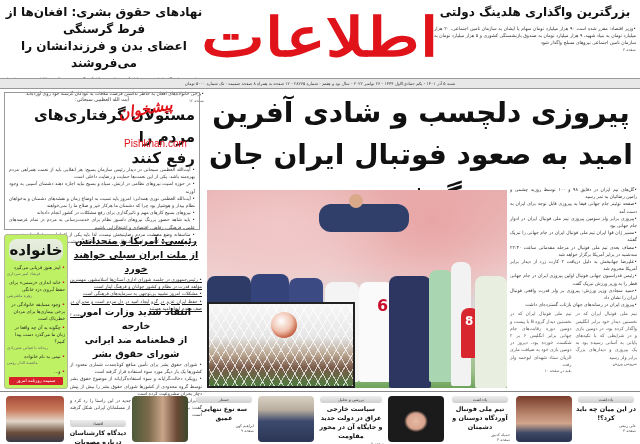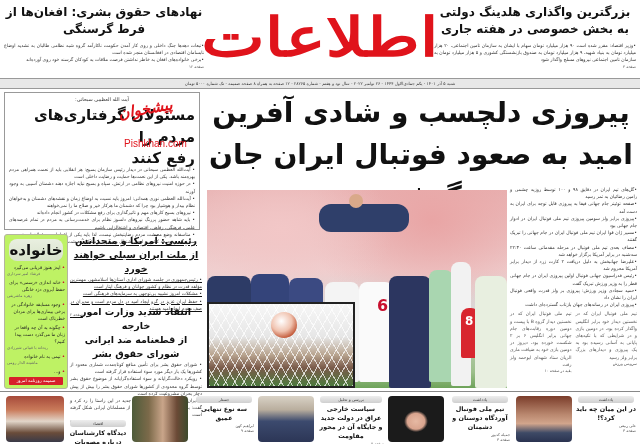--- a/index.html
+++ b/index.html
@@ -72,30 +72,30 @@
 </style>
 </head>
 <body>
 
 <div id="masthead" class="abs">
   <span class="logo">اطلاعات</span>
 </div>
 
 <div id="top-left" class="abs">
   <div class="top-title">نهادهای حقوق بشری: افغان‌ها از فرط گرسنگی</div>
+  <div class="top-title">اعضای بدن و فرزندانشان را می‌فروشند</div>
   <div class="top-body">
     <div class="body-text">•تبعات دهه‌ها جنگ داخلی و روی کار آمدن حکومت ناکارآمد گروه شبه نظامی طالبان به تشدید اوضاع نابسامان اقتصادی در افغانستان منجر شده است</div>
     <div class="body-text">•برخی خانواده‌های افغان به خاطر نداشتن فرصت ملاقات به کودکان گرسنه خود روی آورده‌اند</div>
     <div class="ref">صفحه ۱۲</div>
   </div>
 </div>
 
 <div id="top-right" class="abs">
   <div class="top-title">بزرگترین واگذاری هلدینگ دولتی</div>
-  <div class="top-title">به بخش خصوصی در هفته جاری</div>
   <div class="top-body">
     <div class="body-text">•وزیر اقتصاد: مقرر شده است ۹۰ هزار میلیارد تومان سهام با ایشان به سازمان تامین اجتماعی، ۲۰ هزار میلیارد تومان به بنیاد شهید، ۹ هزار میلیارد تومان به صندوق بازنشستگی کشوری و ۵ هزار میلیارد تومان به سازمان تامین اجتماعی نیروهای مسلح واگذار شود</div>
     <div class="ref">صفحه ۴</div>
   </div>
 </div>
 
 <div id="dateline" class="abs">شنبه ۵ آذر ۱۴۰۱ - یکم جمادی‌الاول ۱۴۴۴ - ۲۶ نوامبر ۲۰۲۲ - سال نود و هفتم - شماره ۲۸۲۶۵ - ۱۲ صفحه به همراه ۸ صفحه ضمیمه - تک شماره ۵۰۰۰ تومان</div>
 
 <div id="main-headline" class="abs">
   <div class="l1">پیروزی دلچسب و شادی آفرین</div>

